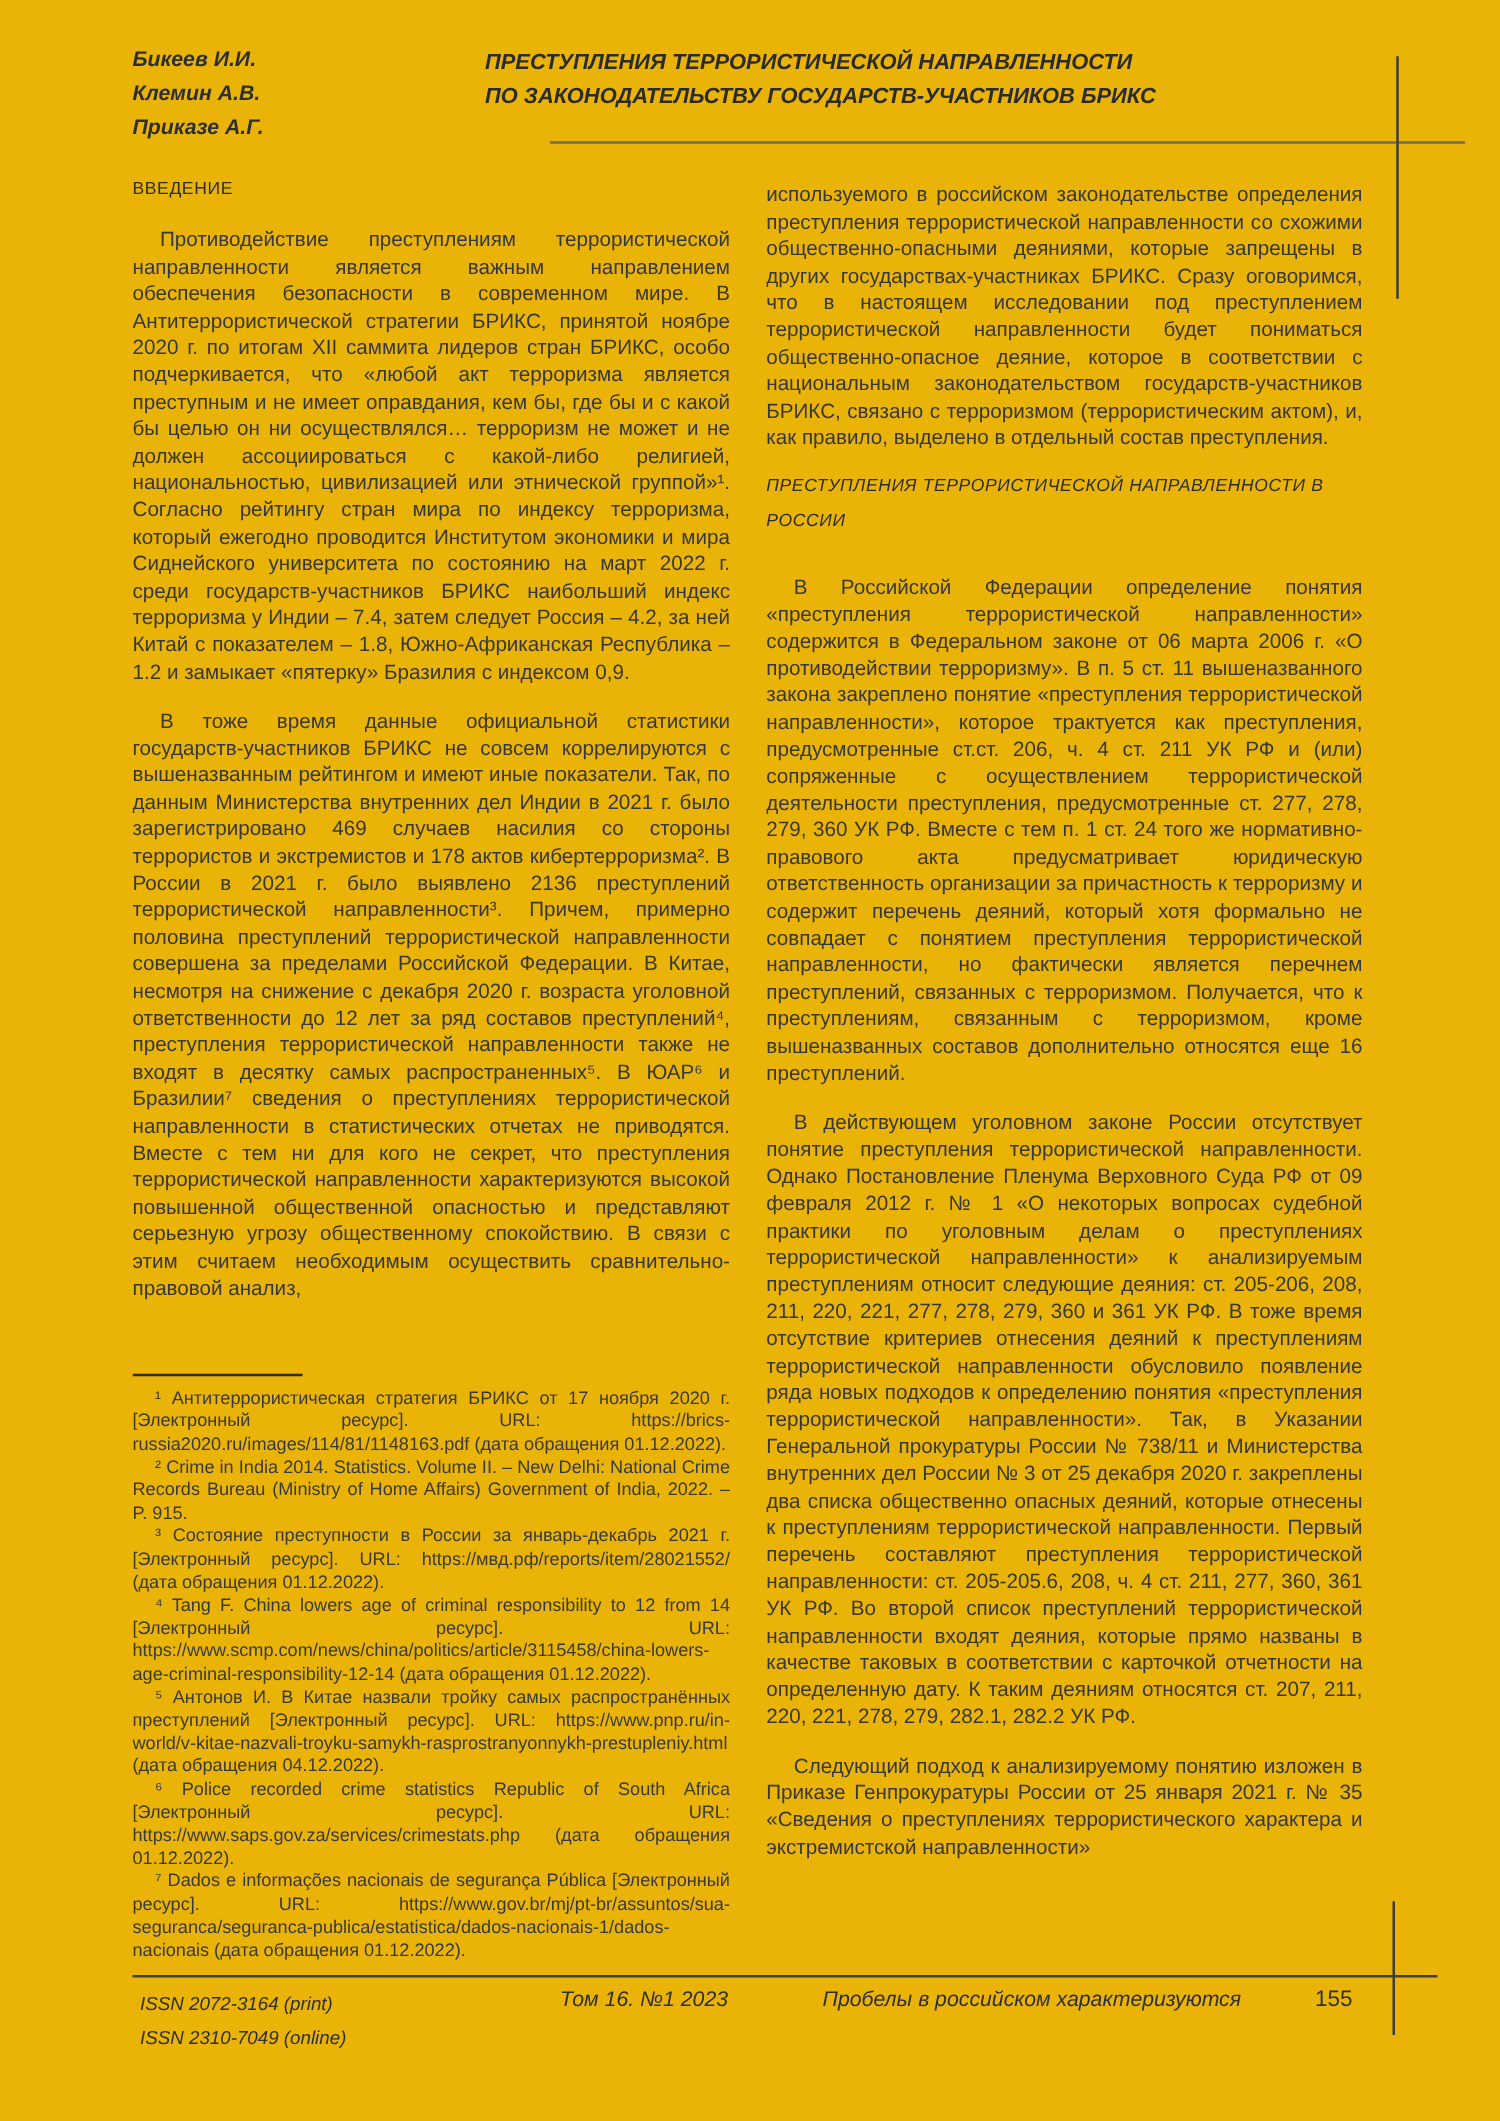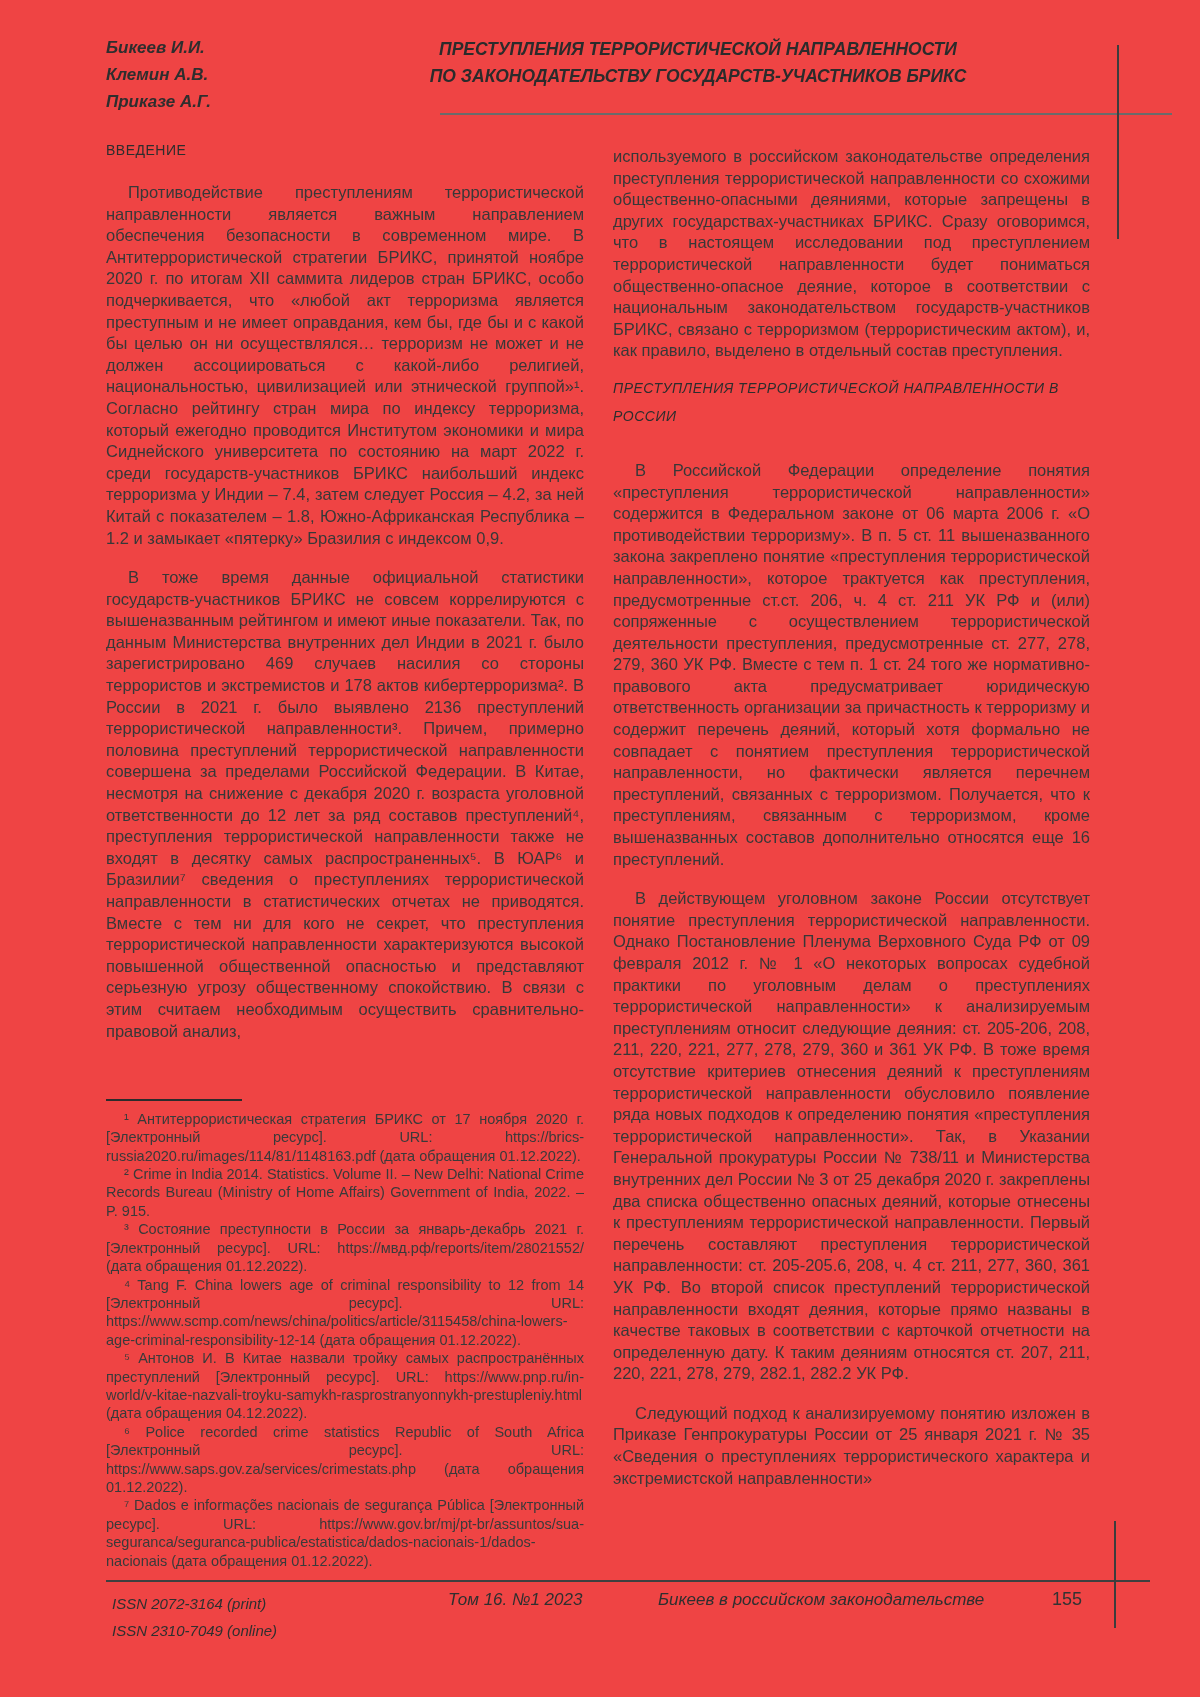--- a/index.html
+++ b/index.html
@@ -1,26 +1,26 @@
 <!DOCTYPE html>
 <html><head>
 <meta charset="utf-8">
 <style>
   html,body { margin:0; padding:0; background:#ffffff; }
   .page {
-    position:relative; width:1200px; height:1697px; background:#ef4444;
+    position:relative; width:1200px; height:1697px; background:#eab308;
     font-family:"Liberation Sans", sans-serif; color:#363636; overflow:hidden;
   }
   
   .authors {
     position:absolute; left:106px; top:34px;
     font-weight:bold; font-style:italic; font-size:17px; line-height:27px; color:#2e2e2e;
   }
   .article-title {
-    position:absolute; right:192px; top:36px; width:620px; text-align:center;
+    position:absolute; right:192px; top:36px; width:620px; text-align:left;
     font-weight:bold; font-style:italic; font-size:17.5px; line-height:27px; color:#2b2b2b;
   }
   .header-rule { position:absolute; left:440px; top:113px; width:732px; height:2px; background:#6b6b6b; }
   .header-vrule { position:absolute; left:1117px; top:45px; width:2px; height:194px; background:#3d3d3d; }
 
   
   .col { position:absolute; overflow:hidden; }
   .col-left  { left:106px; top:130px; width:478px; height:1448px; }
   .col-right { left:613px; top:146px; width:477px; height:1432px; }
 
@@ -96,16 +96,16 @@
   </div>
 
   <div class="footer-rule"></div>
   <div class="footer-vrule"></div>
 
   <div class="footer-issn">
     <div>ISSN 2072-3164 (print)</div>
     <div>ISSN 2310-7049 (online)</div>
   </div>
   <div class="footer-volume">Том 16. №1 2023</div>
-  <div class="footer-journal">Бикеев в российском законодательстве</div>
+  <div class="footer-journal">Пробелы в российском характеризуются</div>
   <div class="footer-page">155</div>
 
 </div>
 
 </body></html>

